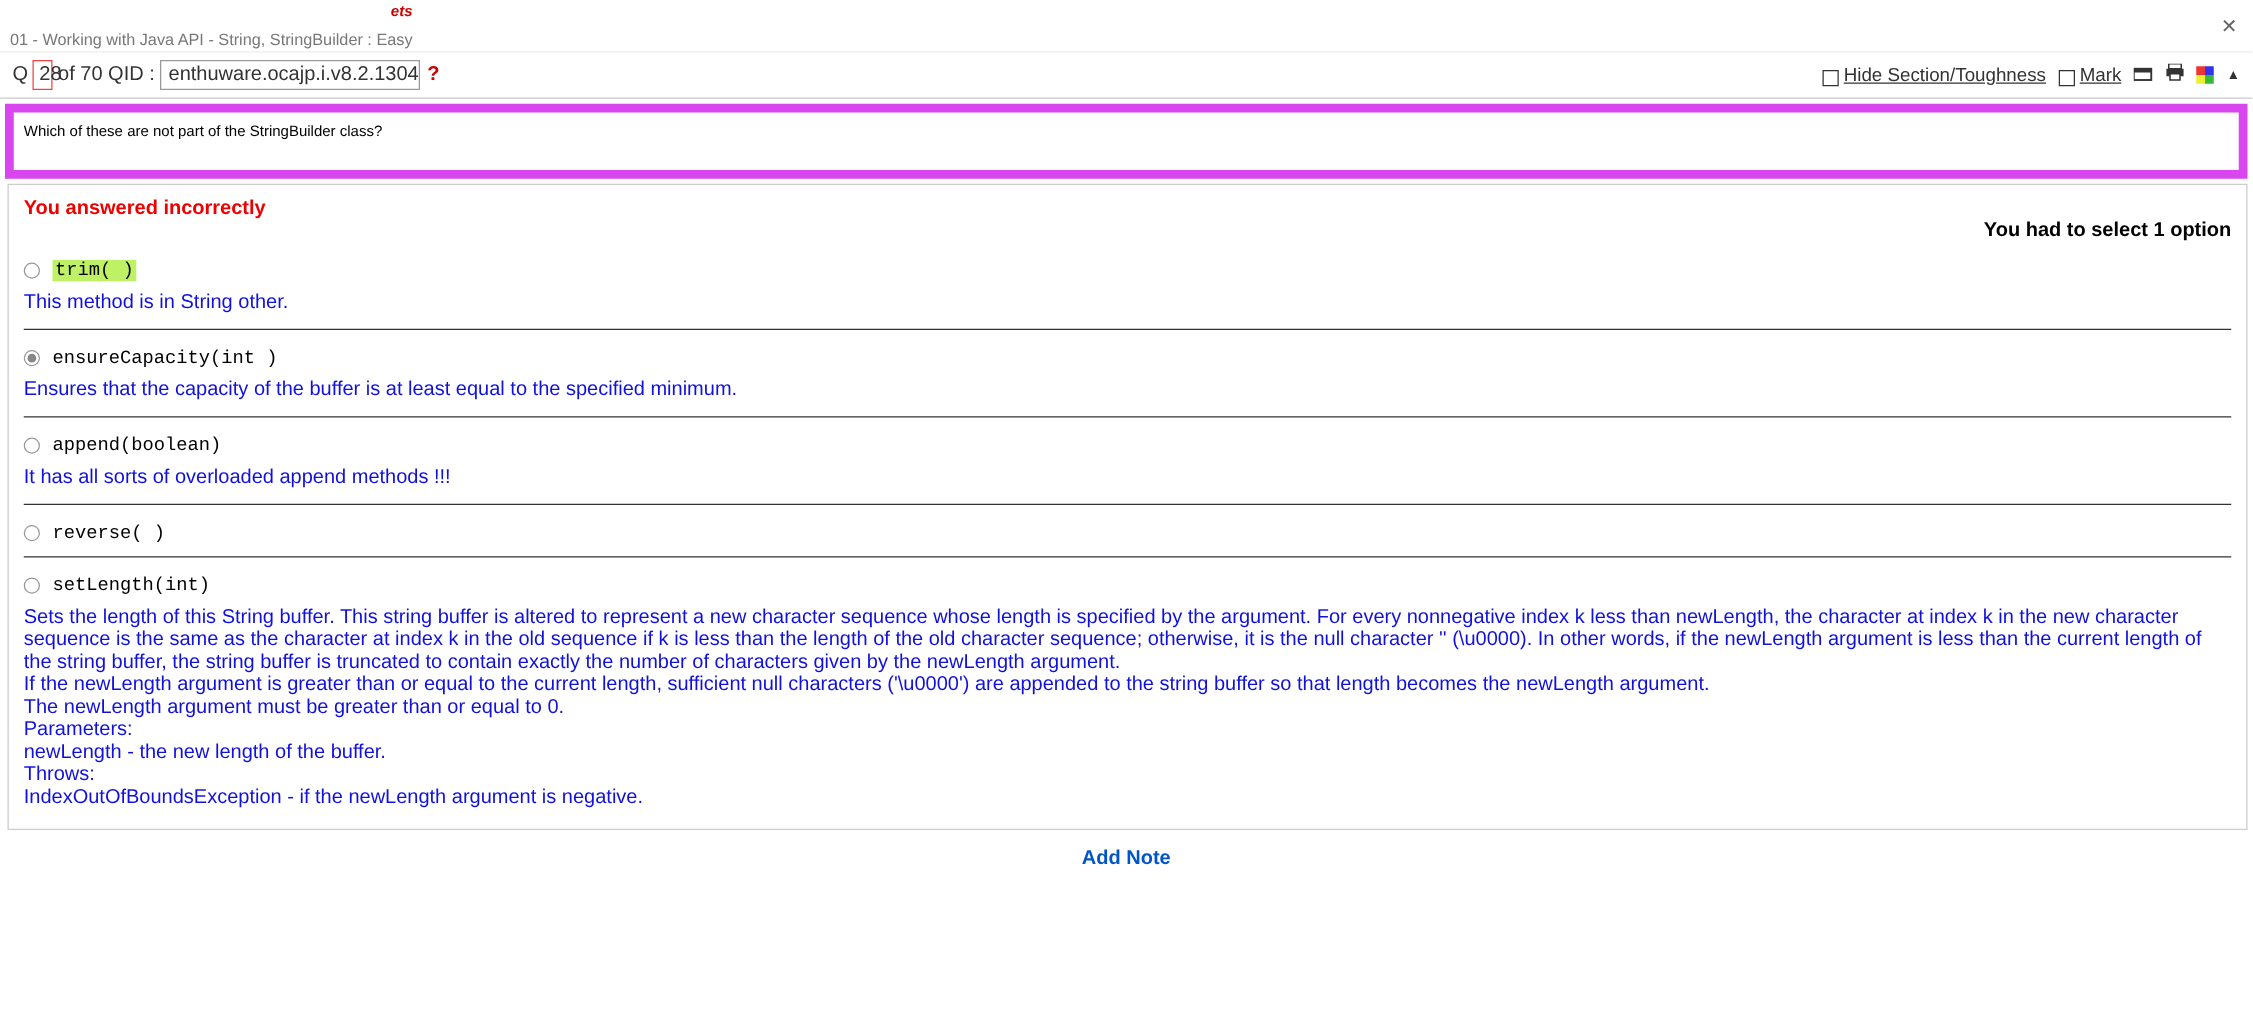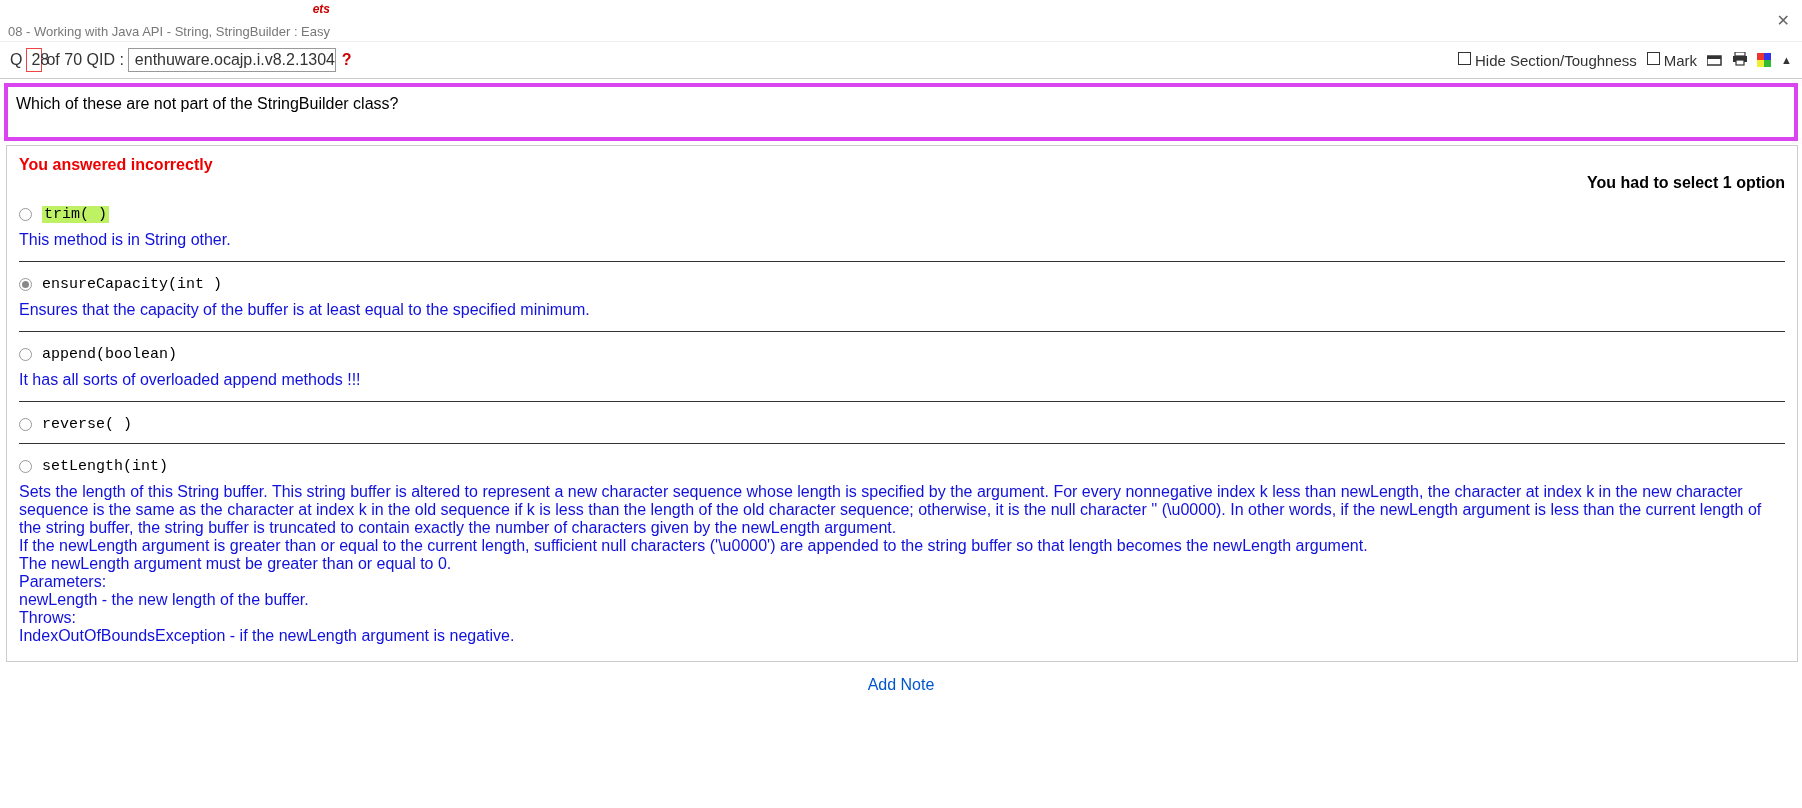--- a/index.html
+++ b/index.html
@@ -49,37 +49,37 @@
     width: 208px;
     background: #fff;
   }
   .qhelp { color: #c00; font-weight: bold; margin-left: 2px; }
   .navbar .right {
     display: flex;
     align-items: center;
     gap: 10px;
     font-size: 15px;
   }
-  .cb { display: inline-flex; align-items: flex-start; gap: 4px; }
+  .cb { display: inline-flex; align-items: flex-end; gap: 4px; text-decoration: underline; }
   .cb-box { width: 13px; height: 13px; border: 1.5px solid #333; display: inline-block; }
   .tb-icon { display: inline-block; }
   .color-grid {
     width: 14px; height: 14px;
     display: grid; grid-template-columns: 1fr 1fr; grid-template-rows: 1fr 1fr;
   }
   .color-grid span:nth-child(1){background:#e33;}
   .color-grid span:nth-child(2){background:#33e;}
   .color-grid span:nth-child(3){background:#ee3;}
   .color-grid span:nth-child(4){background:#3b3;}
   .caret { font-size: 11px; color: #333; }
   .question-box {
-    border: 4px solid #d946ef;
+    border: 7px solid #d946ef;
     margin: 4px;
     padding: 8px 8px 24px 8px;
-    font-size: 16px;
+    font-size: 12px;
   }
   .answer-area {
     border: 1px solid #ccc;
     margin: 0 4px 4px 6px;
     padding: 10px 12px 8px 12px;
   }
   .feedback-wrong { color: #e00; font-weight: bold; font-size: 16px; }
   .feedback-instr { font-weight: bold; font-size: 16px; margin-bottom: 10px; text-align: right; }
   .option {
     padding: 4px 0 6px 0;
@@ -92,33 +92,33 @@
   }
   .radio.filled::after {
     content: ""; width: 7px; height: 7px; background: #888; border-radius: 50%;
   }
   .code { font-family: "Courier New", monospace; font-size: 15px; }
   .hl-correct { background: #bef264; padding: 0 2px; }
   .explain { color: #11d; font-size: 16px; margin: 8px 0 2px 0; white-space: pre-wrap; }
   .sep { border: 0; border-top: 1px solid #333; margin: 4px 0 10px 0; }
   .add-note {
     text-align: center;
-    font-weight: normal;
+    font-weight: bold;
     color: #0055cc;
     padding: 10px 0 4px 0;
     font-size: 16px;
   }
 </style>
 </head>
 <body>
 
 <div class="titlebar">
   <div class="left">
     <span class="ets">ets</span>
-    <span>08 - Working with Java API - String, StringBuilder  :  Easy</span>
+    <span>01 - Working with Java API - String, StringBuilder  :  Easy</span>
   </div>
   <div class="close-x">✕</div>
 </div>
 
 <div class="navbar">
   <div class="left">
     <span>Q</span>
     <span class="qnum">28</span>
     <span>of 70 QID :</span>
     <span class="qid-input">enthuware.ocajp.i.v8.2.1304</span>

